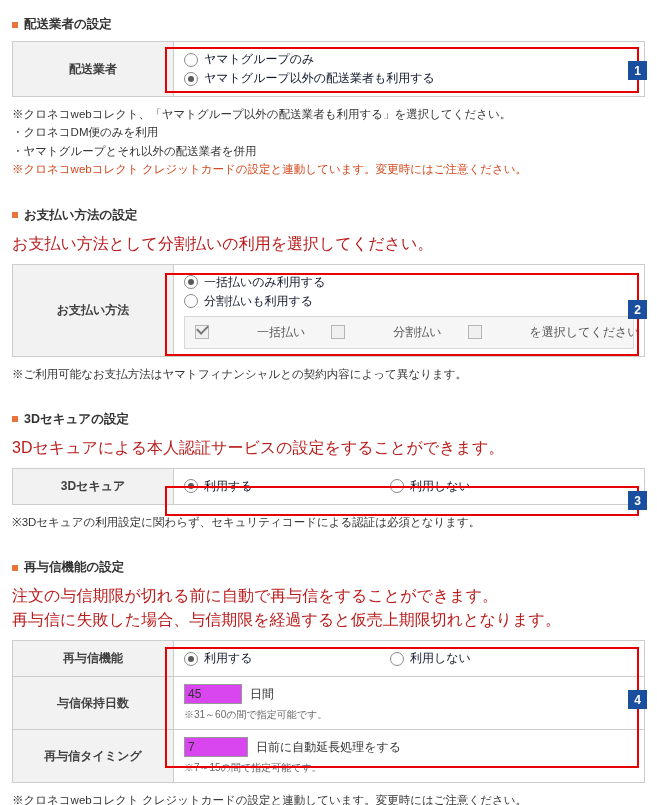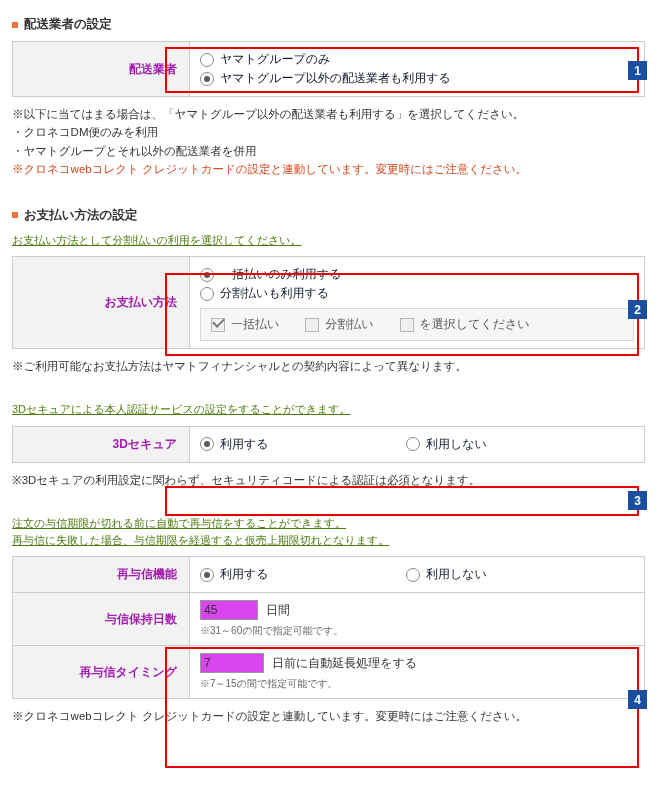--- a/index.html
+++ b/index.html
@@ -32,25 +32,24 @@
   }
   .section-heading .bullet {
     width: 6px;
     height: 6px;
     background: #e8743b;
     display: inline-block;
     margin-right: 6px;
     flex: 0 0 auto;
   }
   .lead {
-    font-size: 11px;
-    color: #4d7c0f;
+    font-size: 16px;
+    color: #b91c1c;
     margin: 4px 0 8px 0;
     line-height: 1.5;
-    text-decoration: underline;
   }
   .note {
     font-size: 11.5px;
     color: #333333;
     line-height: 1.6;
     margin: 8px 0 0 0;
   }
   .note .orange {
     color: #d4451a;
   }
@@ -60,24 +59,24 @@
     width: 633px;
     background: #ffffff;
     table-layout: fixed;
   }
   table.form th {
     width: 152px;
     background: #f2f2f2;
     border: 1px solid #cccccc;
     font-size: 12px;
     font-weight: bold;
-    color: #a21caf;
-    text-align: right;
+    color: #404040;
+    text-align: center;
     vertical-align: middle;
-    padding: 8px 12px;
+    padding: 8px 4px;
   }
   table.form td {
     border: 1px solid #cccccc;
     padding: 7px 10px;
     vertical-align: middle;
     font-size: 12px;
   }
   .radio-row {
     display: flex;
     align-items: center;
@@ -142,20 +141,21 @@
   .sub-panel {
     background: #f6f6f6;
     border: 1px solid #d8d8d8;
     padding: 7px 10px;
     margin-top: 6px;
     display: flex;
     align-items: center;
   }
   .sub-panel .opt {
     color: #555555;
+    gap: 42px;
   }
   input.textbox {
     font-family: "Liberation Sans", sans-serif;
     font-size: 12px;
     border: 1px solid #999999;
     background: #d946ef;
     padding: 1px 3px;
     height: 16px;
     box-sizing: content-box;
     color: #333333;
@@ -223,21 +223,21 @@
             <span class="radio checked"></span>
             <span>ヤマトグループ以外の配送業者も利用する</span>
           </span>
         </div>
       </td>
     </tr>
   </tbody>
     </table>
 
   <div class="note">
-    <div>※以下に当てはまる場合は、「ヤマトグループ以外の配送業者も利用する」を選択してください。</div>
+    <div>※クロネコwebコレクト、「ヤマトグループ以外の配送業者も利用する」を選択してください。</div>
     <div>・クロネコDM便のみを利用</div>
     <div>・ヤマトグループとそれ以外の配送業者を併用</div>
     <div class="orange">※クロネコwebコレクト クレジットカードの設定と連動しています。変更時にはご注意ください。</div>
   </div>
 
   <div class="spacer-lg"></div>
 
   <div class="section-heading">
     <span class="bullet"></span>
     <span>お支払い方法の設定</span>
@@ -278,20 +278,24 @@
         </div>
       </td>
     </tr>
   </tbody>
     </table>
 
   <div class="note">※ご利用可能なお支払方法はヤマトフィナンシャルとの契約内容によって異なります。</div>
 
   <div class="spacer-lg"></div>
 
+  <div class="section-heading">
+    <span class="bullet"></span>
+    <span>3Dセキュアの設定</span>
+  </div>
 
   <div class="lead">3Dセキュアによる本人認証サービスの設定をすることができます。</div>
 
   <table class="form">
     <tbody>
         <tr>
       <th>3Dセキュア</th>
       <td>
         <div class="radio-row">
           <span class="opt" style="width:180px">
@@ -305,20 +309,24 @@
         </div>
       </td>
     </tr>
   </tbody>
     </table>
 
   <div class="note">※3Dセキュアの利用設定に関わらず、セキュリティコードによる認証は必須となります。</div>
 
   <div class="spacer-lg"></div>
 
+  <div class="section-heading">
+    <span class="bullet"></span>
+    <span>再与信機能の設定</span>
+  </div>
 
   <div class="lead">
     <div>注文の与信期限が切れる前に自動で再与信をすることができます。</div>
     <div>再与信に失敗した場合、与信期限を経過すると仮売上期限切れとなります。</div>
   </div>
 
   <table class="form">
     <tbody>
         <tr>
       <th>再与信機能</th>

